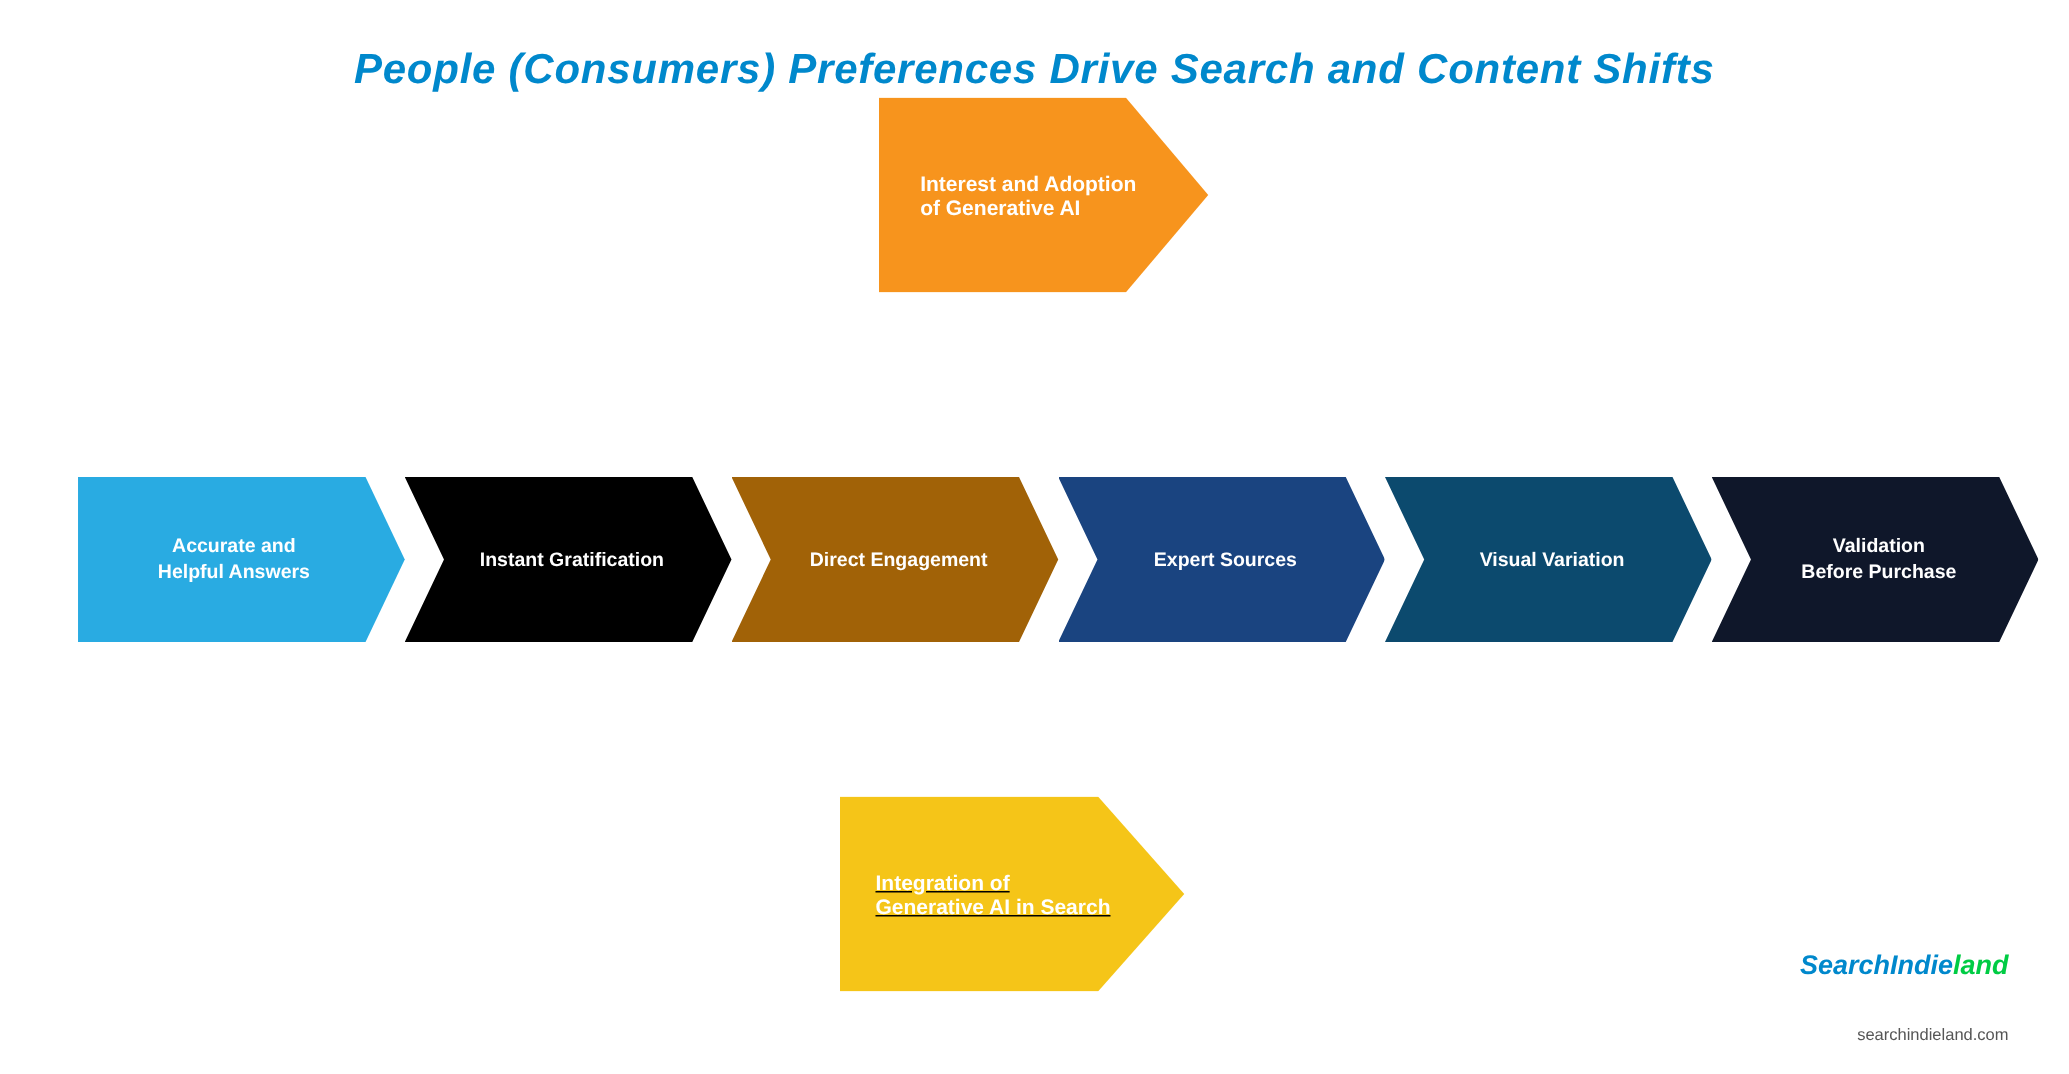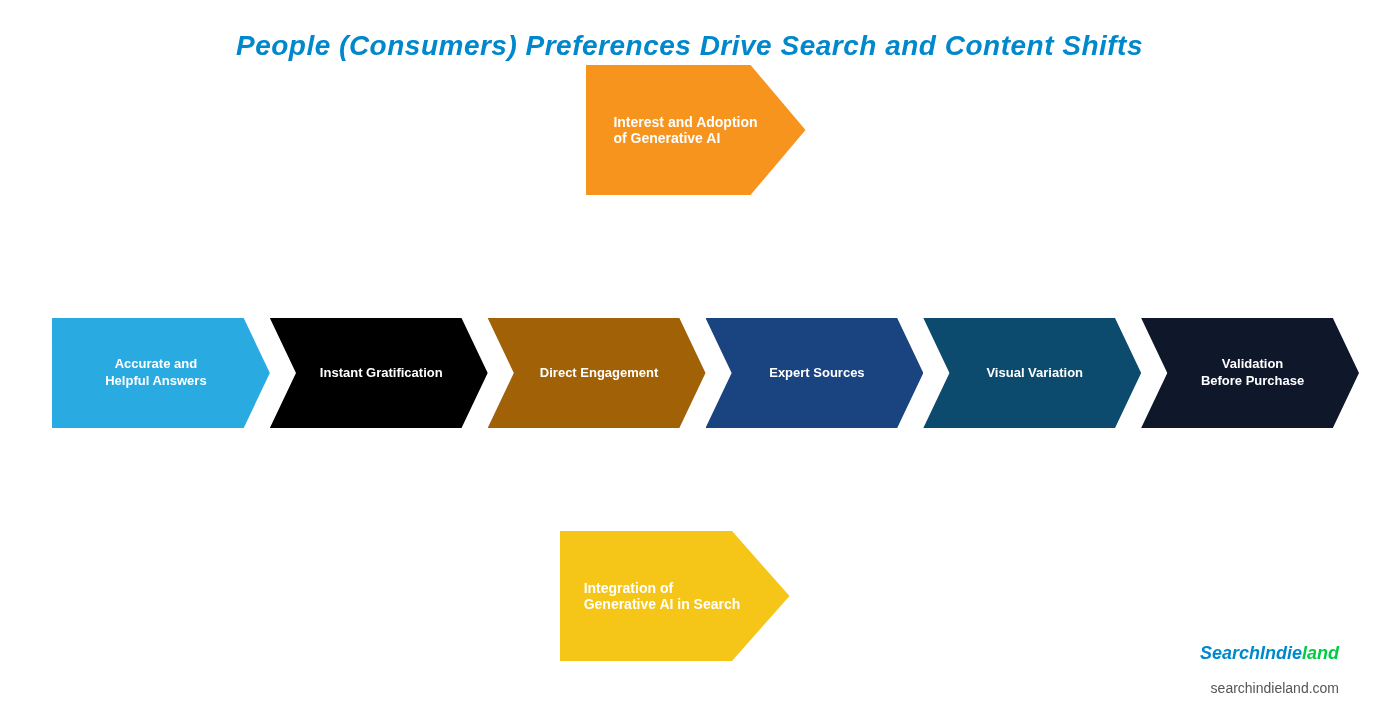--- a/index.html
+++ b/index.html
@@ -68,20 +68,21 @@
       left: 50%;
       transform: translateX(-50%);
       display: flex;
       flex-direction: column;
       align-items: center;
     }
 
     .bottom-arrow {
       width: 230px;
       height: 130px;
+      text-decoration: underline;
     }
 
     .bottom-arrow .arrow-body-bottom {
       background: #f5c518;
       width: 230px;
       height: 130px;
       clip-path: polygon(0% 0%, 75% 0%, 100% 50%, 75% 100%, 0% 100%);
       display: flex;
       align-items: center;
       justify-content: center;
@@ -93,32 +94,33 @@
     }
 
     
     .logo {
       position: absolute;
       bottom: 20px;
       right: 40px;
       display: flex;
       flex-direction: column;
       align-items: flex-end;
+      gap: 28px;
     }
 
     .logo-text {
       font-size: 18px;
       font-weight: 900;
       font-style: italic;
     }
 
     .logo-sub {
-      font-size: 14px;
+      font-size: 11px;
       color: #555;
-      margin-top: 16px;
+      margin-top: 2px;
     }
 
     .logo-search { color: #0088cc; }
     .logo-indie { color: #0088cc; }
     .logo-land { color: #00cc44; }
 
     
     .main-arrows {
       position: absolute;
       top: 50%;

